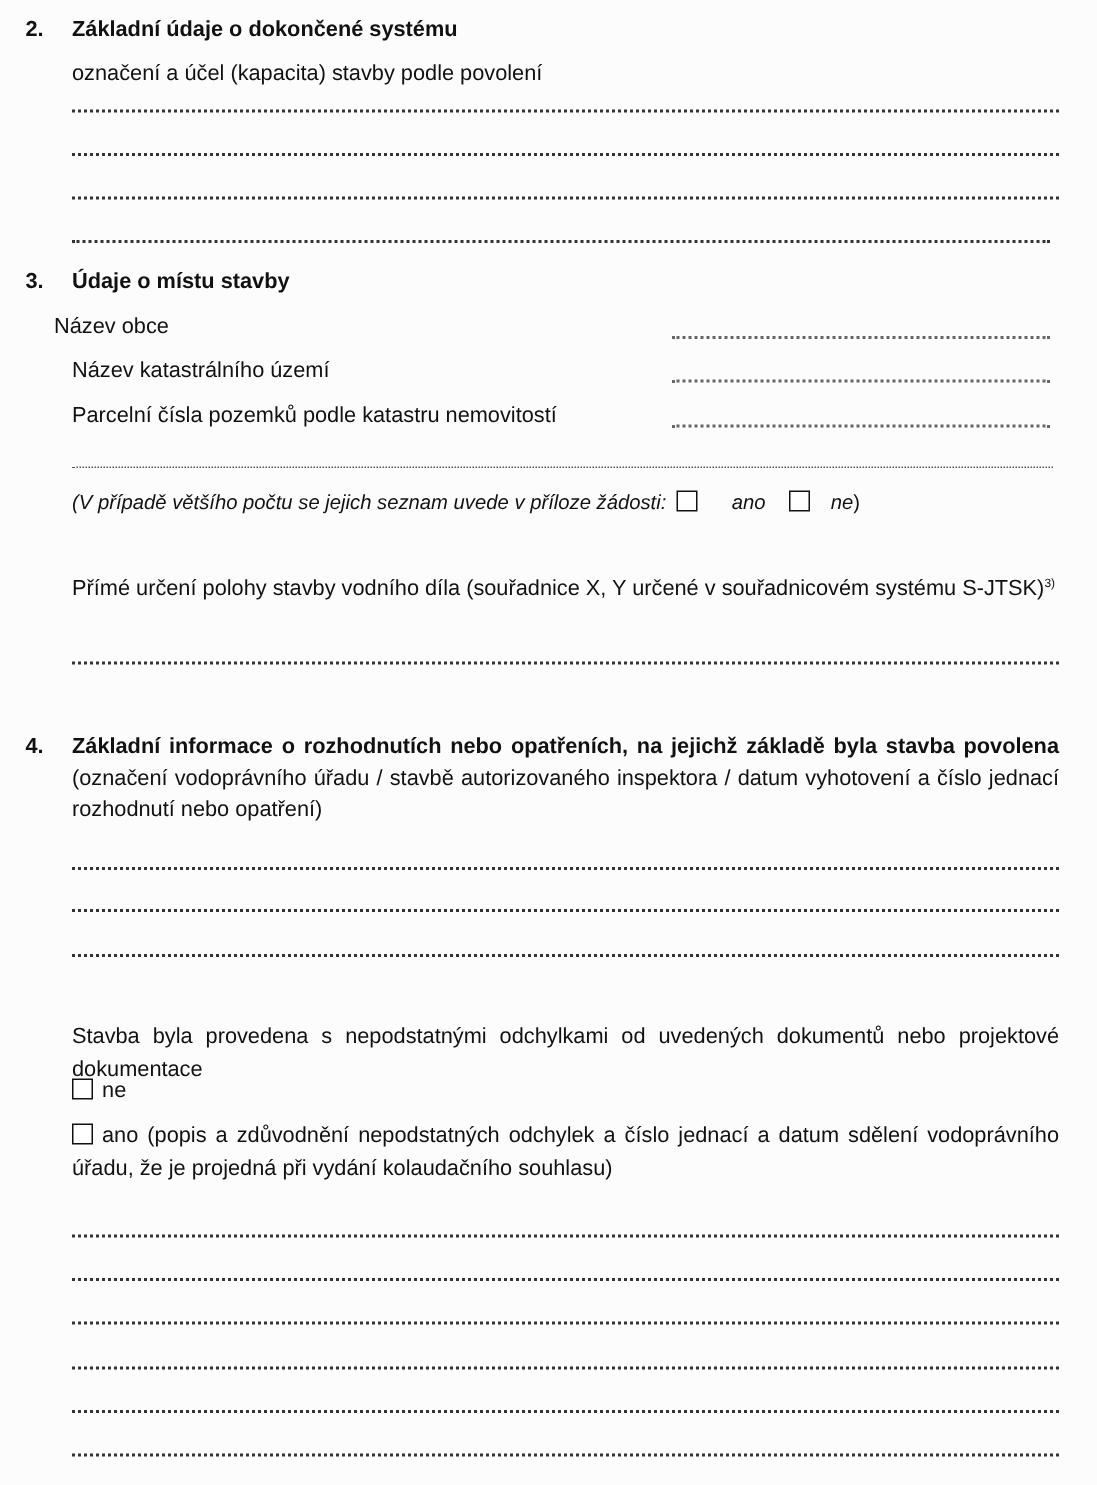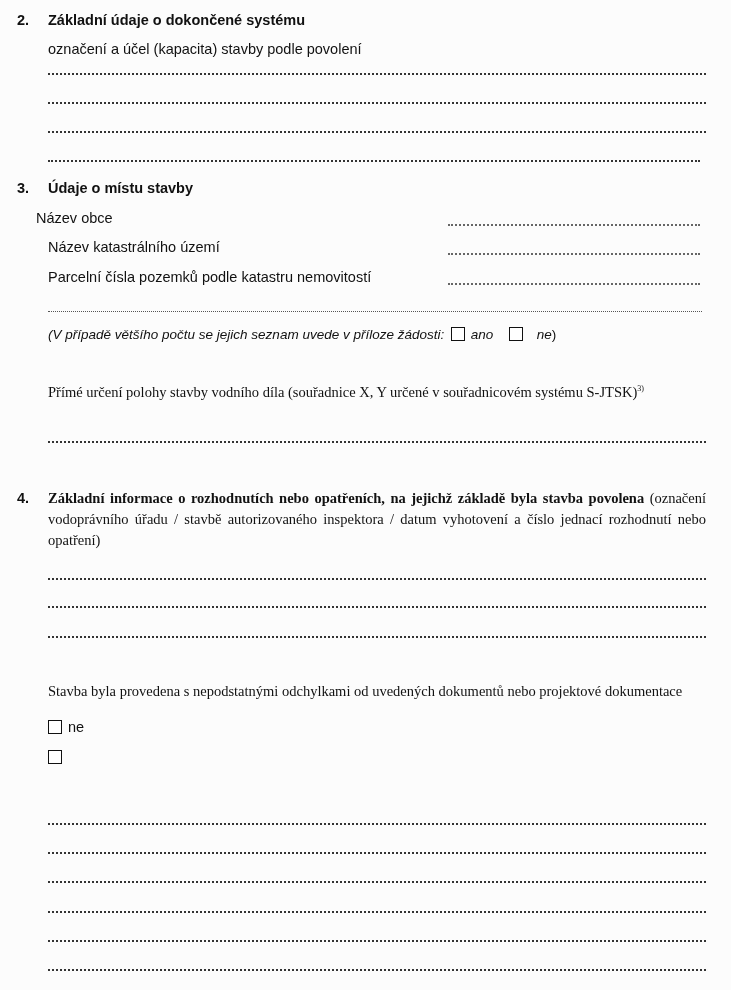--- a/index.html
+++ b/index.html
@@ -6,21 +6,21 @@
   body { width:731px; height:990px; background:#fcfcfc; position:relative; overflow:hidden;
          font-family:"Liberation Sans", sans-serif; color:#111; font-size:14.5px; }
   .abs { position:absolute; white-space:nowrap; }
   .num { position:absolute; left:17px; font-weight:bold; }
   .bold { font-weight:bold; }
   .dots { position:absolute; left:48px; width:658px; height:0; border-bottom:2px dotted #333; }
   .dots.sp { border-bottom:1.5px dotted #555; }
   .short { position:absolute; left:448px; width:252px; height:0; border-bottom:2px dotted #666; }
   .cb { display:inline-block; width:12px; height:12px; border:1.2px solid #111; vertical-align:-2px; background:#fff; cursor:pointer; }
   .it { font-style:italic; font-size:13.5px; }
-  .just { position:absolute; left:48px; width:658px; text-align:justify; line-height:22px; white-space:normal;font-family:Liberation Serif, serif; }
+  .just { position:absolute; left:48px; width:658px; text-align:justify; line-height:22px; white-space:normal; }
   sup { font-size:8px; }
 </style>
 </head>
 <body>
 
 <div class="num" style="top:12px">2.</div>
 <div class="abs bold" style="left:48px;top:12px">Základní údaje o dokončené systému</div>
 <div class="abs" style="left:48px;top:41px">označení a účel (kapacita) stavby podle povolení</div>
 <div class="dots" style="top:73px"></div>
 <div class="dots" style="top:102px"></div>
@@ -36,21 +36,21 @@
 <div class="abs" style="left:48px;top:239px">Název katastrálního území</div>
 <div class="short" style="top:253px"></div>
 
 <div class="abs" style="left:48px;top:269px">Parcelní čísla pozemků podle katastru nemovitostí</div>
 <div class="short" style="top:283px"></div>
 <div class="dots sp" style="top:311px;width:654px"></div>
 
 <div class="abs it" style="left:48px;top:327px">
   <span>(V případě většího počtu se jejich seznam uvede v příloze žádosti:</span>
   <span class="cb" style="margin-left:3px"></span>
-  <span style="margin-left:2px">ano</span>
+  <span style="margin-left:19px">ano</span>
   <span class="cb" style="margin-left:12px"></span>
   <span style="margin-left:10px">ne</span><span style="font-style:normal">)</span>
 </div>
 
 <div class="just" style="top:374px;line-height:29px">
   <span>Přímé určení polohy stavby vodního díla (souřadnice X, Y určené v souřadnicovém systému S-JTSK)</span><sup>3)</sup>
 </div>
 <div class="dots" style="top:441px"></div>
 
 <div class="num" style="top:490px">4.</div>
@@ -64,20 +64,21 @@
 
 <div class="just" style="top:680px">Stavba byla provedena s nepodstatnými odchylkami od uvedených dokumentů nebo projektové dokumentace</div>
 
 <div class="abs" style="left:48px;top:719px">
   <span class="cb"></span>
   <span style="margin-left:2px">ne</span>
 </div>
 
 <div class="just" style="top:746px">
   <span class="cb"></span>
+  <span>ano (popis a zdůvodnění nepodstatných odchylek a číslo jednací a datum sdělení vodoprávního úřadu, že je projedná při vydání kolaudačního souhlasu)</span>
 </div>
 
 <div class="dots" style="top:823px"></div>
 <div class="dots" style="top:852px"></div>
 <div class="dots" style="top:881px"></div>
 <div class="dots" style="top:911px"></div>
 <div class="dots" style="top:940px"></div>
 <div class="dots" style="top:969px"></div>
 
 </body></html>

